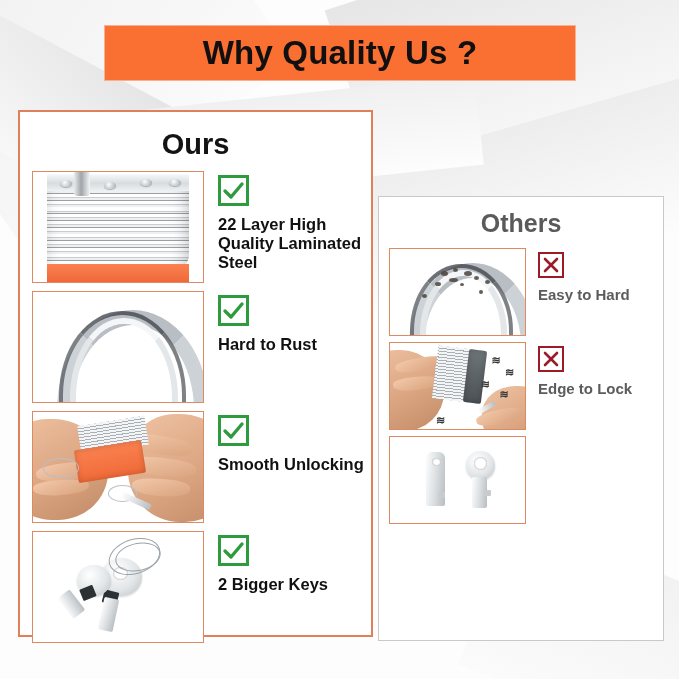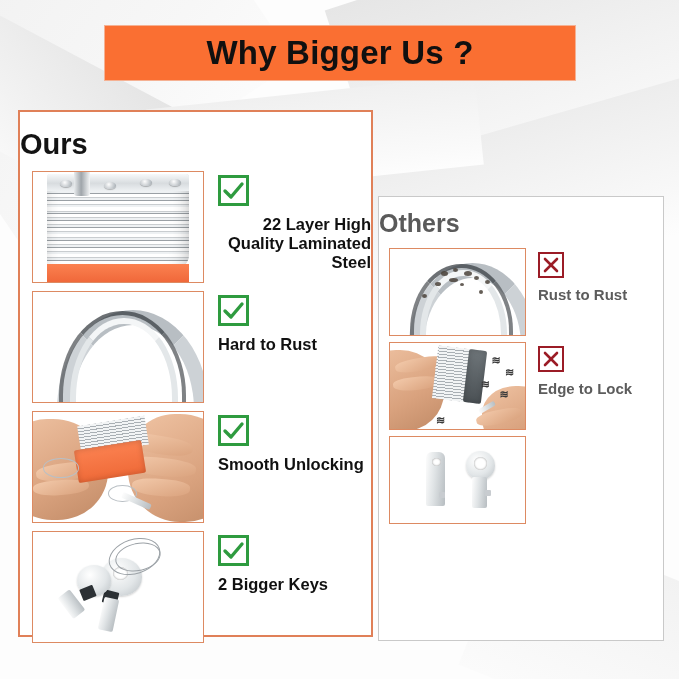--- a/index.html
+++ b/index.html
@@ -90,34 +90,35 @@
     width: 355px; height: 527px;
     border: 2px solid #e08058;
   }
   .panel-others {
     left: 378px; top: 196px;
     width: 286px; height: 445px;
     border: 1px solid #c9c9c9;
   }
 
   .panel-head {
+    text-align: center;
     font-weight: bold;
   }
   .panel-ours .panel-head {
     font-size: 29px;
     color: #131313;
     margin-top: 16px;
   }
   .panel-others .panel-head {
     font-size: 25px;
     color: #5a5a5a;
     margin-top: 12px;
   }
 
-  .rows { margin-top: 10px; text-align: right; }
+  .rows { margin-top: 10px; }
 
   .row {
     display: flex;
     align-items: flex-start;
   }
   .panel-ours .row { margin: 0 0 8px 12px; }
   .panel-others .row { margin: 0 0 6px 10px; }
 
   
   .photo {
@@ -362,21 +363,21 @@
   <div class="bg-layer">
     <div class="bg-tri bg-a"></div>
     <div class="bg-tri bg-b"></div>
     <div class="bg-tri bg-c"></div>
     <div class="bg-tri bg-d"></div>
     <div class="bg-tri bg-e"></div>
     <div class="bg-tri bg-f"></div>
   </div>
 
   <div class="title-banner">
-    <span class="title-text">Why Bigger Us ?</span>
+    <span class="title-text">Why Quality Us ?</span>
   </div>
 
   <div class="panel panel-ours">
     <div class="panel-head">Ours</div>
 
     <div class="rows">
 
       <div class="row">
         <div class="photo">
           <div class="art">
@@ -496,21 +497,21 @@
             <div class="rust" style="left:66%;top:48%;width:4px;height:4px;"></div>
           </div>
         </div>
         <div class="row-text">
           <span class="mark mark-no">
             <svg width="22" height="22" viewBox="0 0 22 22">
               <line x1="5" y1="5" x2="17" y2="17" stroke="#9b1c26" stroke-width="2.6" stroke-linecap="round"></line>
               <line x1="17" y1="5" x2="5" y2="17" stroke="#9b1c26" stroke-width="2.6" stroke-linecap="round"></line>
             </svg>
           </span>
-          <div class="feat-label">Rust to Rust</div>
+          <div class="feat-label">Easy to Hard</div>
         </div>
       </div>
 
       <div class="row">
         <div class="photo">
           <div class="art">
             <div class="hand" style="left:-22%;top:8%;width:62%;height:94%;"></div>
             <div class="finger" style="left:4%;top:18%;width:36%;height:15%;transform:rotate(-10deg);"></div>
             <div class="finger" style="left:2%;top:40%;width:34%;height:15%;transform:rotate(-6deg);"></div>
             <div class="lock-steel" style="left:33%;top:6%;width:34%;height:62%;transform:rotate(7deg);"></div>

